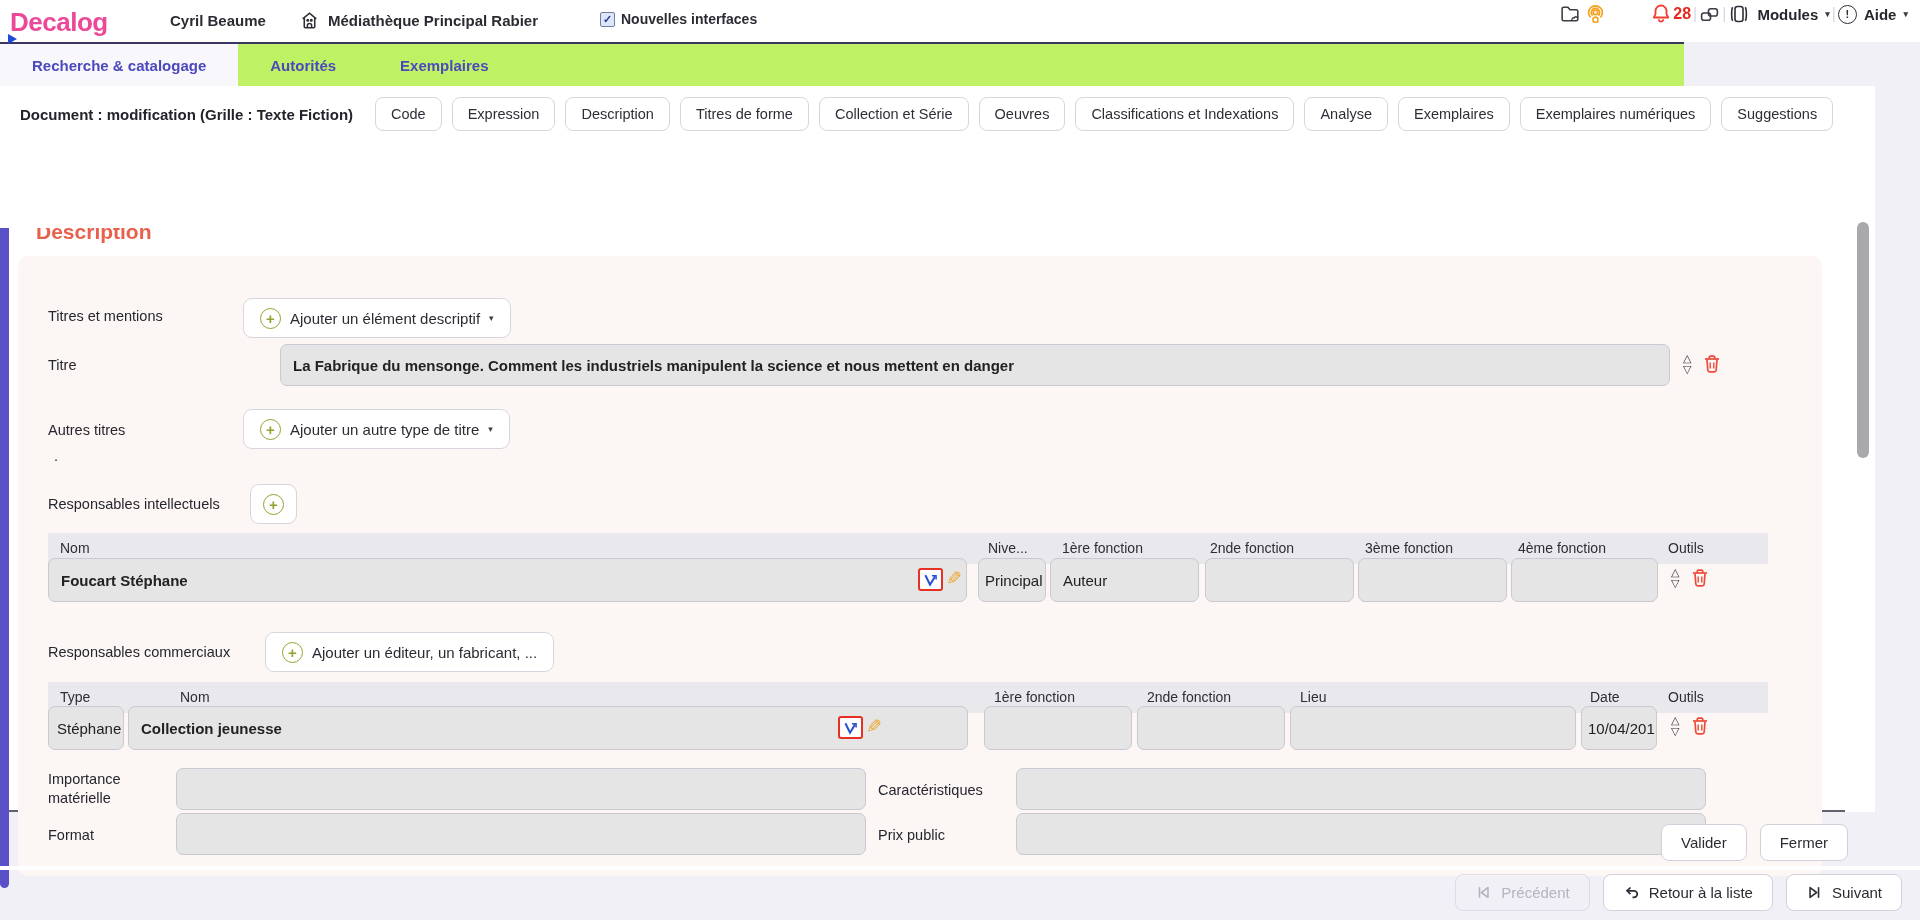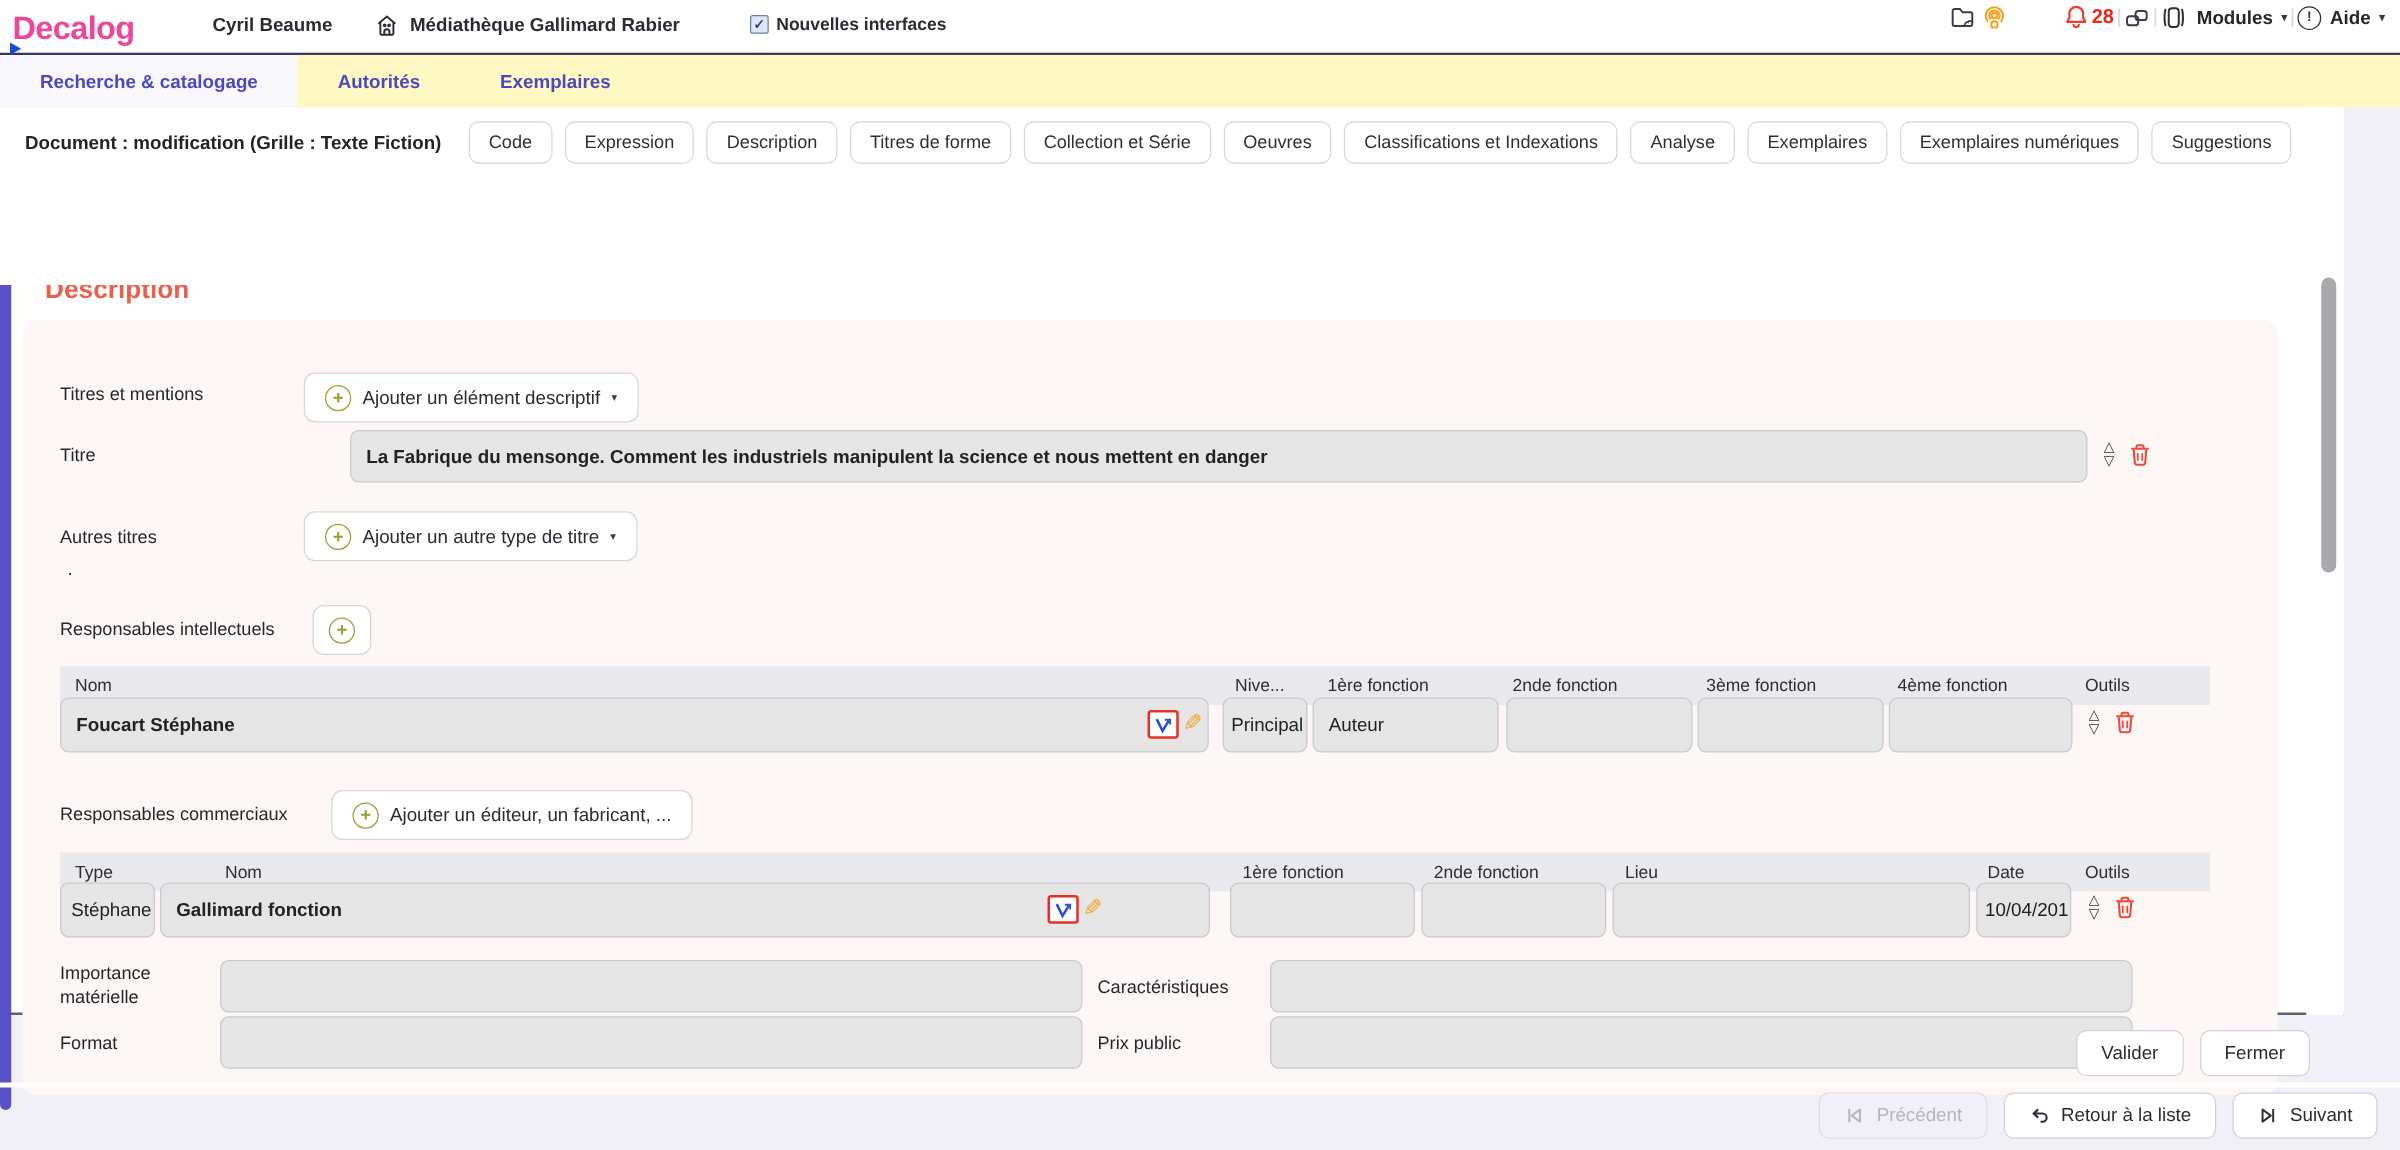--- a/index.html
+++ b/index.html
@@ -29,21 +29,21 @@
   .h-right { position:absolute; right:12px; top:0; height:28px; display:flex; align-items:center; gap:2px; }
   .h-sep { color:#d9d8e0; font-size:16px; }
   .badge-count { color:#e8281e; font-weight:800; font-size:16px; }
   .h-gap { width:40px; }
   .h-menu { display:flex; align-items:center; gap:7px; font-size:15px; font-weight:700; color:#26262e; }
   .caret { font-size:9px; color:#3a3a44; }
   .circle-i { width:19px; height:19px; border:1.7px solid #2e2e38; border-radius:50%; display:flex;
     align-items:center; justify-content:center; font-size:11px; font-weight:700; color:#2e2e38; }
 
   
-  .tabbar { position:absolute; top:42px; left:0; width:1920px; height:44px; background:#fef9c3;
+  .tabbar { position:absolute; top:42px; left:0; width:1684px; height:44px; background:#bef264;
     border-top:2px solid #393662; display:flex; z-index:15; }
   .tab { display:flex; align-items:center; padding:0 32px; font-size:15px; font-weight:700; color:#4b49bd; cursor:pointer; }
   .tab.active { background:#f8f7fb; }
 
   
   .main { position:absolute; top:86px; left:0; width:1875px; height:726px; background:#ffffff;
     border-bottom:2px solid #62626e; }
 
   
   .docbar { position:absolute; top:0; left:0; width:1875px; height:56px; background:#ffffff;
@@ -115,21 +115,21 @@
     <div class="h-user">Cyril Beaume</div>
     <div class="h-house">
       <svg width="23" height="23" viewBox="0 0 22 22" fill="none" stroke="#2e2e38" stroke-width="1.5">
         <path d="M4.5 9.5 11 4l6.5 5.5"></path>
           <path d="M6 8.7V17a1 1 0 0 0 1 1h8a1 1 0 0 0 1-1V8.7"></path>
         <circle cx="9.3" cy="10.8" r="0.7"></circle>
           <circle cx="12.7" cy="10.8" r="0.7"></circle>
         <path d="M9 18v-2.2a2 2 0 0 1 4 0V18"></path>
       </svg>
     </div>
-    <div class="h-lib">Médiathèque Gallimard Rabier</div>
+    <div class="h-lib">Médiathèque Principal Rabier</div>
     <div class="h-check-wrap">
       <span class="checkbox">
           <span>✓</span>
         </span>
       <span class="h-check-label">Nouvelles interfaces</span>
     </div>
     <div class="h-right">
       <span>
         <svg width="23" height="21" viewBox="0 0 22 20" fill="none" stroke="#3c3c46" stroke-width="1.5">
           <path d="M3 4.5A1.5 1.5 0 0 1 4.5 3h4l2 2.5h6A1.5 1.5 0 0 1 18 7v7.5a1.5 1.5 0 0 1-1.5 1.5h-12A1.5 1.5 0 0 1 3 14.5z"></path>
@@ -307,21 +307,21 @@
         <span style="left:12px;">Type</span>
         <span style="left:132px;">Nom</span>
         <span style="left:946px;">1ère fonction</span>
         <span style="left:1099px;">2nde fonction</span>
         <span style="left:1252px;">Lieu</span>
         <span style="left:1542px;">Date</span>
         <span style="left:1620px;">Outils</span>
       </div>
       <div class="trow" style="top:450px; width:1720px;">
         <div class="input" style="left:0; width:76px; padding:0 8px;">Stéphane</div>
-        <div class="input bold" style="left:80px; width:840px; padding-right:60px;">Gallimard fonction</div>
+        <div class="input bold" style="left:80px; width:840px; padding-right:60px;">Collection jeunesse</div>
         <span class="vlink-box" style="left:790px;">
           <svg width="15" height="14" viewBox="0 0 16 15" fill="none" stroke="#2b4fd4" stroke-width="2.2">
             <path d="M2.5 2.5 7.5 12.5 13 3.5"></path>
               <path d="M9.5 3h4.5v4" stroke-width="1.6"></path>
           </svg>
         </span>
         <span class="pencil" style="left:818px;">✎</span>
         <div class="input" style="left:936px; width:148px;"></div>
         <div class="input" style="left:1089px; width:148px;"></div>
         <div class="input" style="left:1242px; width:286px;"></div>

